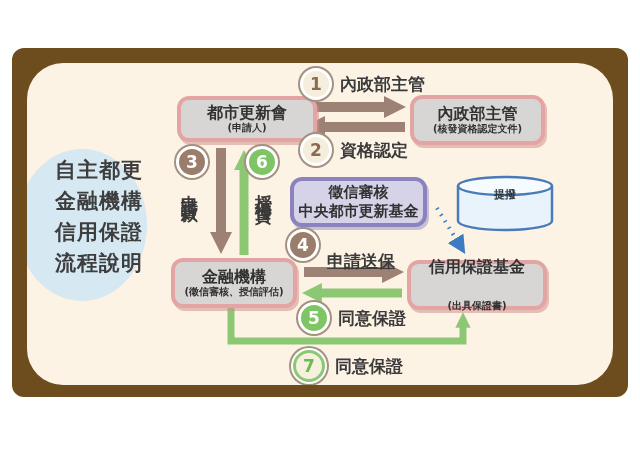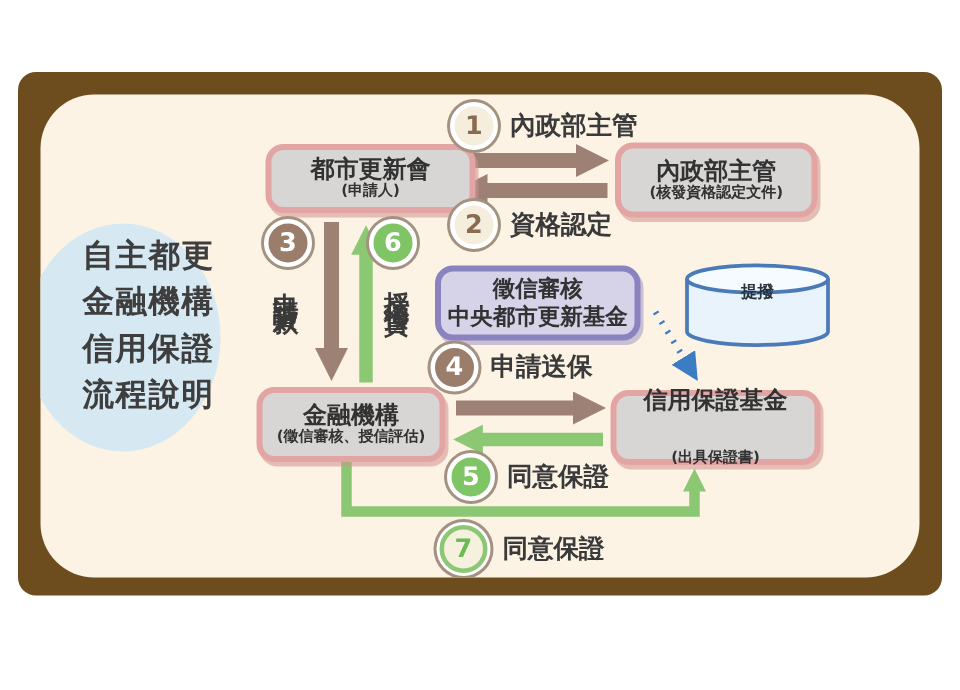--- a/index.html
+++ b/index.html
@@ -109,21 +109,21 @@
       <div class="abs circle c-cream" style="left:273px;top:71px;">2</div>
       <div class="abs lbl" style="left:313px;top:76px;">資格認定</div>
 
       <div class="abs circle c-brown" style="left:149px;top:83px;">3</div>
       <div class="abs vlbl" style="left:152px;top:118px;">申請貸款</div>
 
       <div class="abs circle c-green" style="left:219px;top:83px;">6</div>
       <div class="abs vlbl" style="left:226px;top:118px;">授信撥貸</div>
 
       <div class="abs circle c-brown" style="left:260px;top:166px;">4</div>
-      <div class="abs lbl" style="left:300px;top:171px;">申請送保</div>
+      <div class="abs lbl" style="left:300px;top:187px;text-decoration:underline;">申請送保</div>
 
       <div class="abs circle c-green" style="left:271px;top:239px;">5</div>
       <div class="abs lbl" style="left:311px;top:244px;">同意保證</div>
 
       <div class="abs circle c-green-ring" style="left:266px;top:287px;">7</div>
       <div class="abs lbl" style="left:308px;top:292px;">同意保證</div>
 
     </div>
   </div>
 </div>

